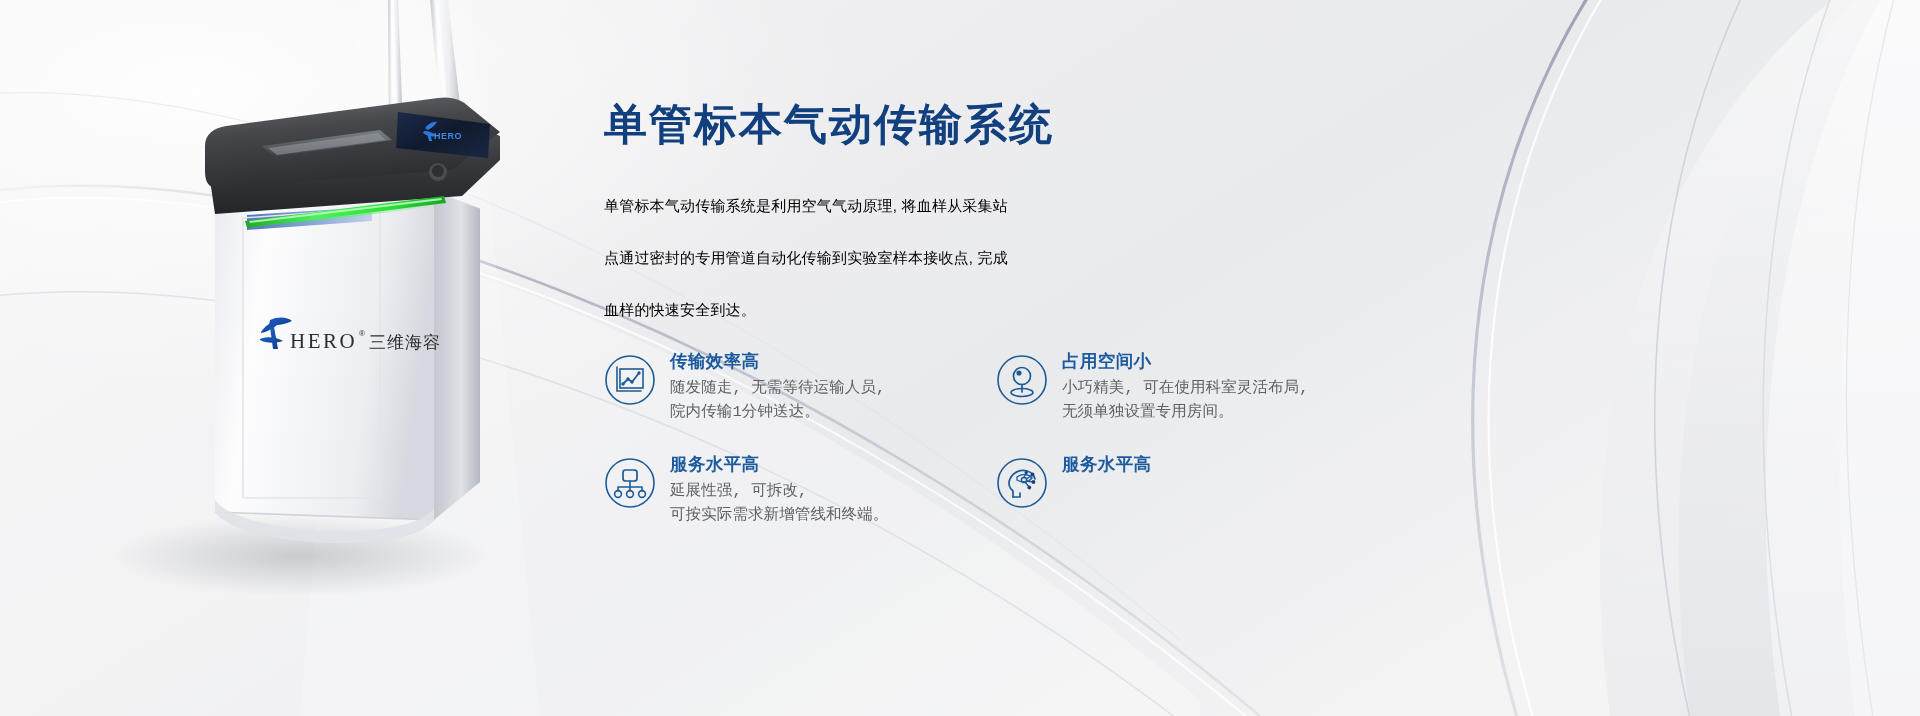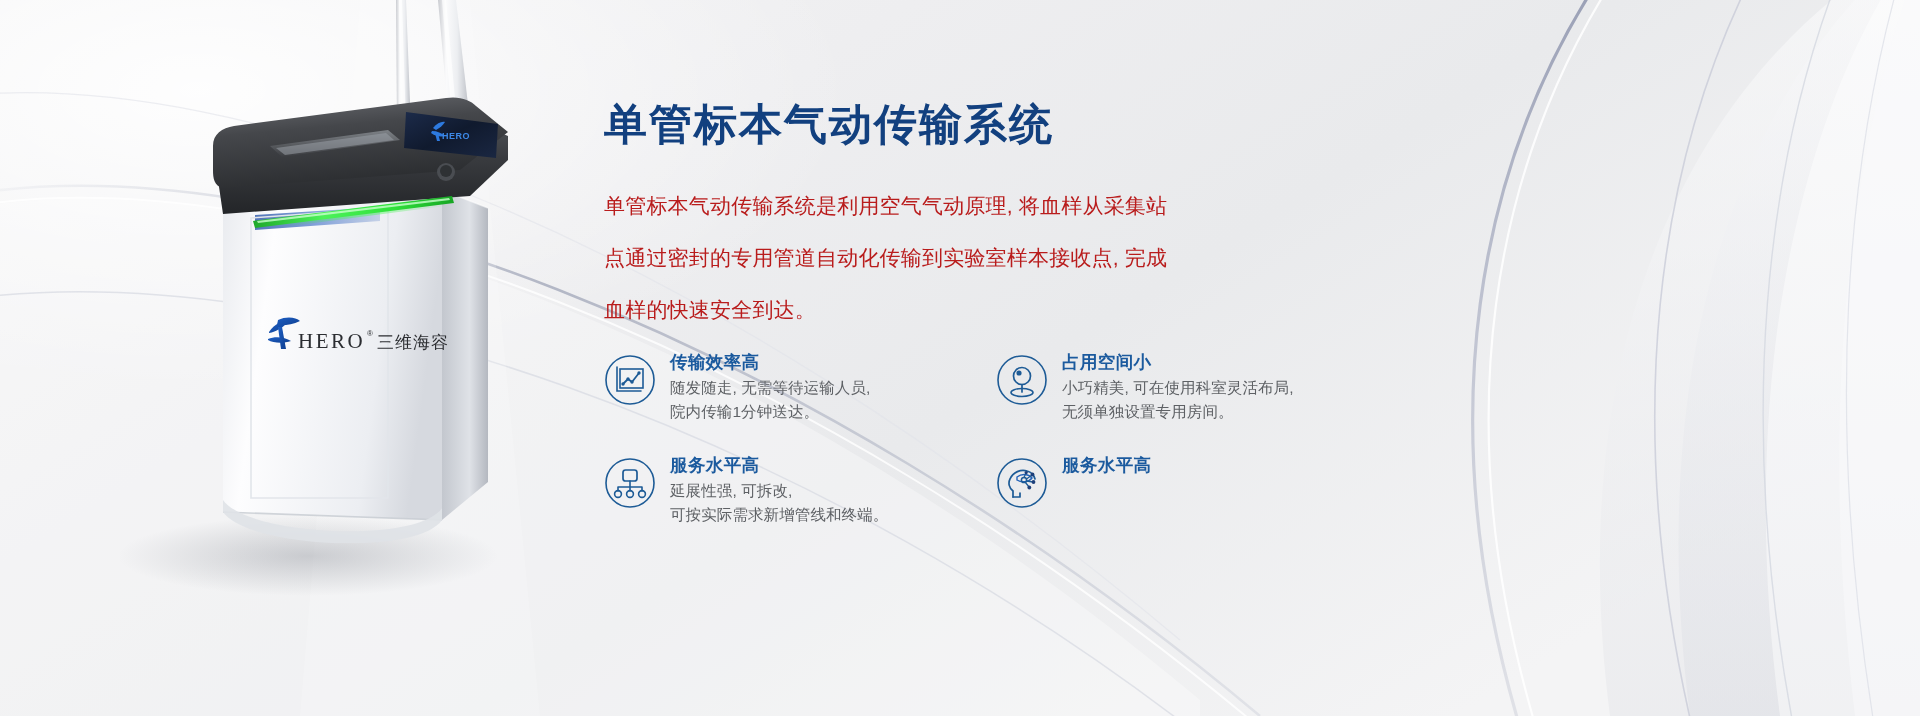--- a/index.html
+++ b/index.html
@@ -8,54 +8,54 @@
     font-family:"Liberation Sans","DejaVu Sans",sans-serif;
     background:#f2f2f3;
     position:relative;
   }
 
   
   #stage { position:absolute; inset:0; overflow:hidden; }
   #bg-svg { position:absolute; inset:0; width:1920px; height:716px; display:block; }
 
   
-  #product { position:absolute; left:8px; top:0; width:560px; height:716px; }
+  #product { position:absolute; left:0; top:0; width:560px; height:716px; }
   #product-svg { position:absolute; left:0; top:0; width:560px; height:716px; }
 
   
   #content { position:absolute; left:604px; top:4px; width:700px; height:716px; }
 
   #page-title {
     position:absolute; left:0; top:92px;
     font-size:43px; font-weight:bold; letter-spacing:2px;
     color:#12407f; white-space:nowrap;
     font-family:"Liberation Sans","DejaVu Sans",sans-serif;
   }
 
   #intro {
     position:absolute; left:0; top:176px; width:650px;
-    font-size:21px; line-height:52px; color:#b91c1c;
+    font-size:15px; line-height:52px; color:#000000;
     letter-spacing:0.2px;
   }
   #intro p { white-space:nowrap; }
 
   
   #features {
     position:absolute; left:0; top:344px;
     width:670px;
     display:grid;
     grid-template-columns:392px 278px;
     grid-template-rows:105px auto;
   }
   .feature { display:flex; align-items:flex-start; }
   .feature-icon {
     width:52px; height:52px; flex:0 0 52px; margin-top:6px; margin-right:14px;
   }
   .feature-icon svg { display:block; width:52px; height:52px; }
-  .feature-text { padding-top:2px; }
+  .feature-text { padding-top:2px;font-family:Liberation Mono, monospace; }
   .feature-title {
     font-size:17.5px; font-weight:bold; color:#1b5a9e;
     line-height:24px; letter-spacing:0.4px; margin-bottom:2px;
     white-space:nowrap;
   }
   .feature-desc {
     font-size:15.5px; color:#5e6165; line-height:24px;
     letter-spacing:0.1px;
   }
   .feature-desc div { white-space:nowrap; }

